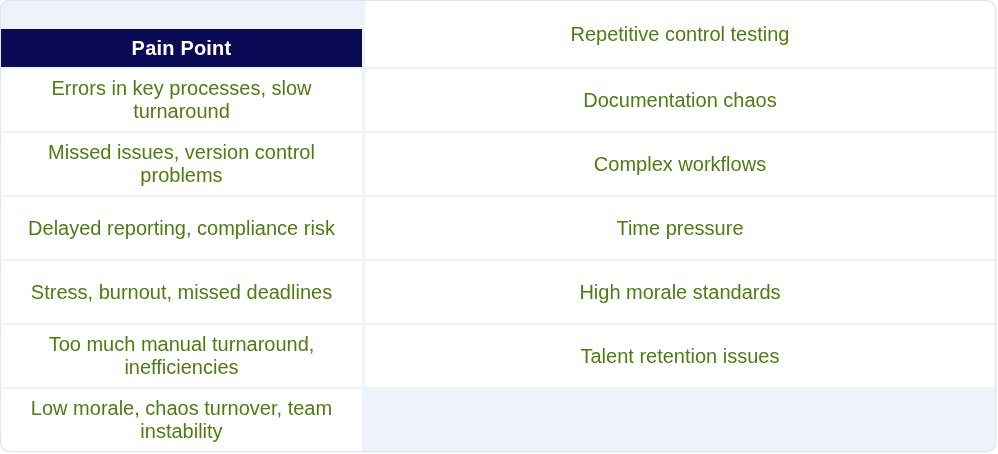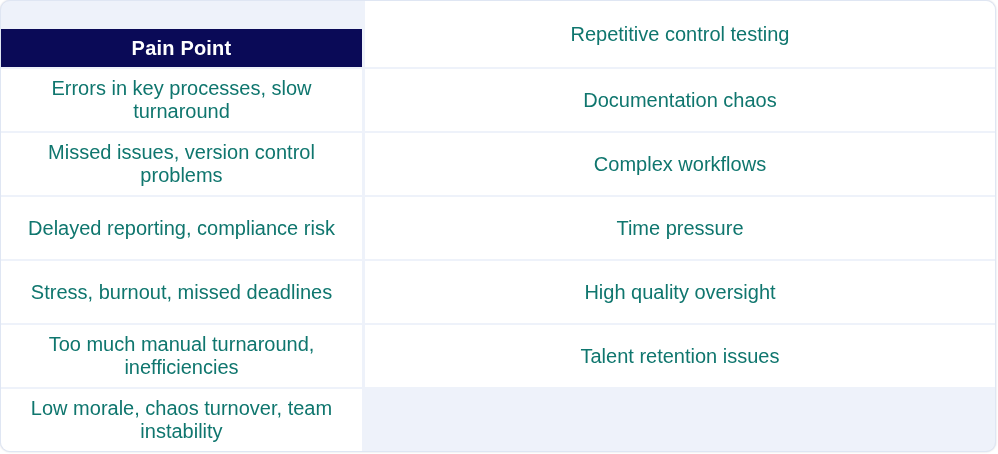--- a/index.html
+++ b/index.html
@@ -39,21 +39,21 @@
     font-weight: 700;
     letter-spacing: 0.2px;
   }
   .header-cell.pain { background: #0a0a57; margin-top: 28px; }
   .header-cell.impact { background: #430470; }
   .body-cell {
     background: #ffffff;
     display: flex;
     align-items: center;
     justify-content: center;
-    color: #0f766e;
+    color: #4d7c0f;
     font-size: 20px;
     font-weight: 400;
     text-align: center;
     padding: 0 12px;
   }
 </style>
 </head>
 <body>
 
 <div class="stage">
@@ -61,18 +61,18 @@
     <div class="header-cell pain">Pain Point</div>
 
   <div class="body-cell">Repetitive control testing</div>
       <div class="body-cell">Errors in key processes, slow turnaround</div>
       <div class="body-cell">Documentation chaos</div>
       <div class="body-cell">Missed issues, version control problems</div>
       <div class="body-cell">Complex workflows</div>
       <div class="body-cell">Delayed reporting, compliance risk</div>
       <div class="body-cell">Time pressure</div>
       <div class="body-cell">Stress, burnout, missed deadlines</div>
-      <div class="body-cell">High quality oversight</div>
+      <div class="body-cell">High morale standards</div>
       <div class="body-cell">Too much manual turnaround, inefficiencies</div>
       <div class="body-cell">Talent retention issues</div>
       <div class="body-cell">Low morale, chaos turnover, team instability</div>
     </div>
 </div>
 
 </body></html>

